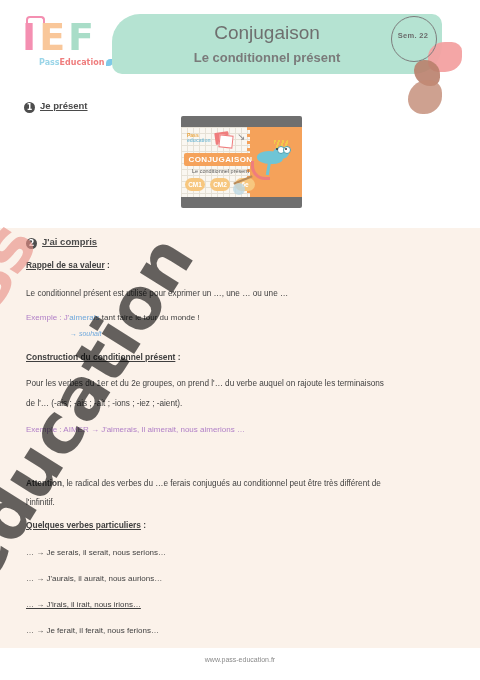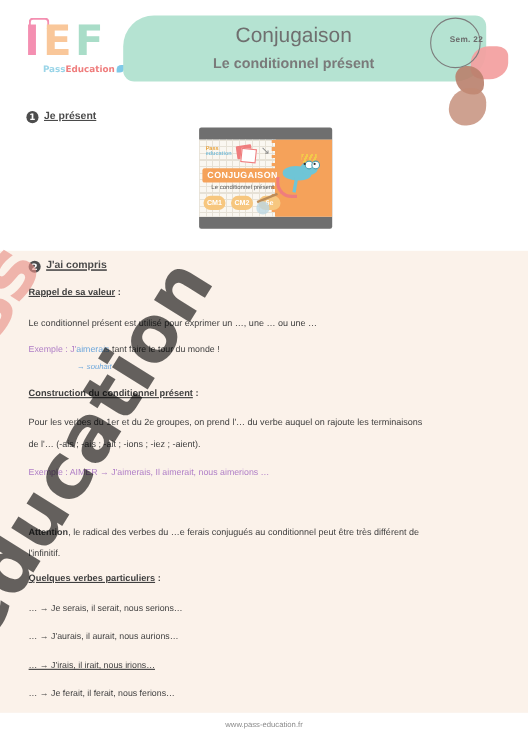--- a/index.html
+++ b/index.html
@@ -31,21 +31,21 @@
   .banner{position:absolute;left:112px;top:14px;width:330px;height:60px;
           background:#b5e3d2;border-radius:28px 10px 28px 10px;}
   .banner-t1{position:absolute;left:112px;top:22px;width:310px;text-align:center;
              font-size:19px;color:#6f6f6f;font-family:"Liberation Sans",sans-serif;}
   .banner-t2{position:absolute;left:112px;top:50px;width:310px;text-align:center;
              font-size:13px;font-weight:bold;color:#7a7a7a;}
 
   .badge{position:absolute;left:391px;top:16px;width:44px;height:44px;border-radius:50%;
          border:1px solid #7d7d7d;background:transparent;}
   .badge-txt{position:absolute;left:391px;top:31px;width:44px;text-align:center;
-             font-size:7.5px;font-weight:bold;color:#6b6b6b;letter-spacing:.3px;padding-left:11px;}
+             font-size:7.5px;font-weight:bold;color:#6b6b6b;letter-spacing:.3px;}
 
   
   .blob{position:absolute;border-radius:40% 55% 45% 60%;}
   .blob-a{left:428px;top:42px;width:34px;height:30px;background:#f3a1a1;opacity:.95;
           border-radius:50% 30% 50% 30%;}
   .blob-b{left:414px;top:60px;width:26px;height:26px;background:#b97f6b;opacity:.9;
           border-radius:40% 60% 35% 65%;}
   .blob-c{left:408px;top:80px;width:34px;height:34px;background:#c28a74;opacity:.8;
           border-radius:60% 40% 55% 45%;}
 

